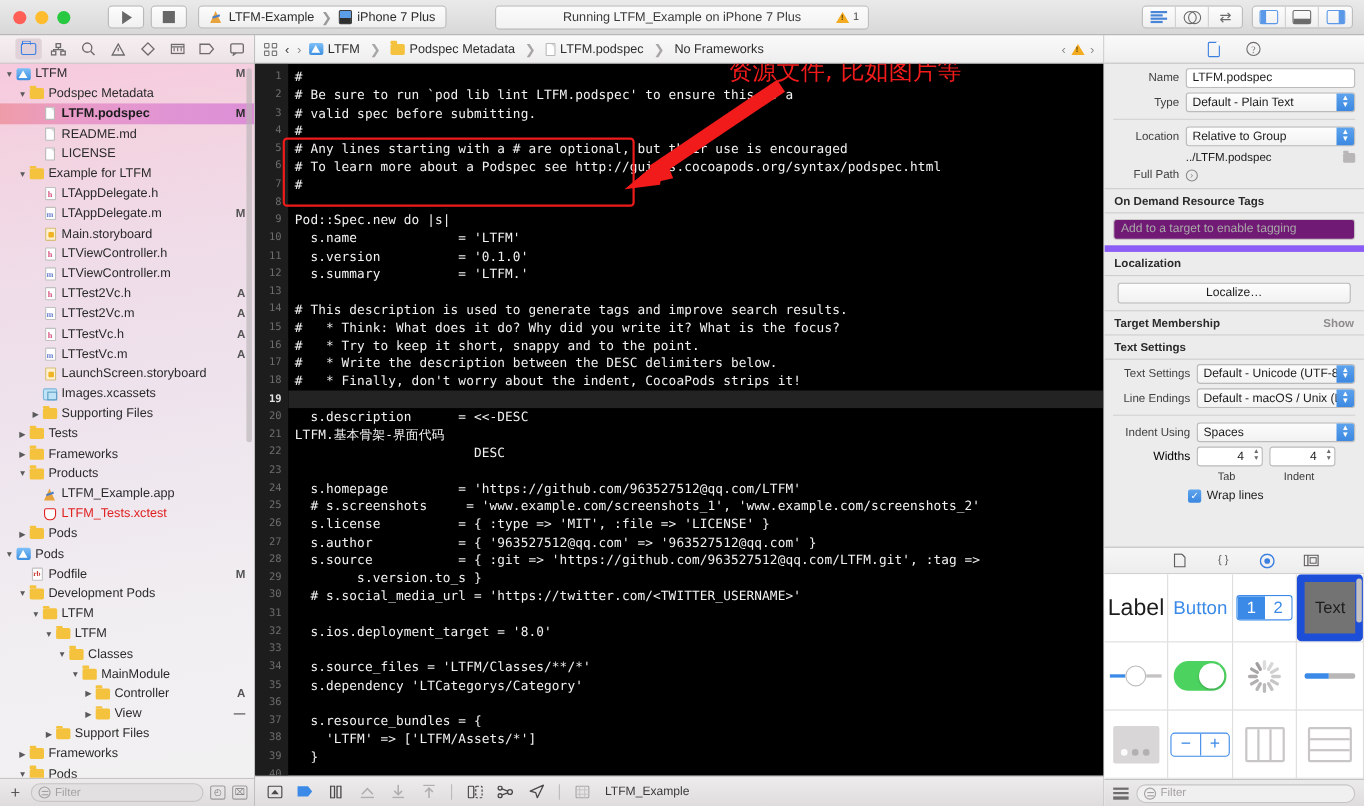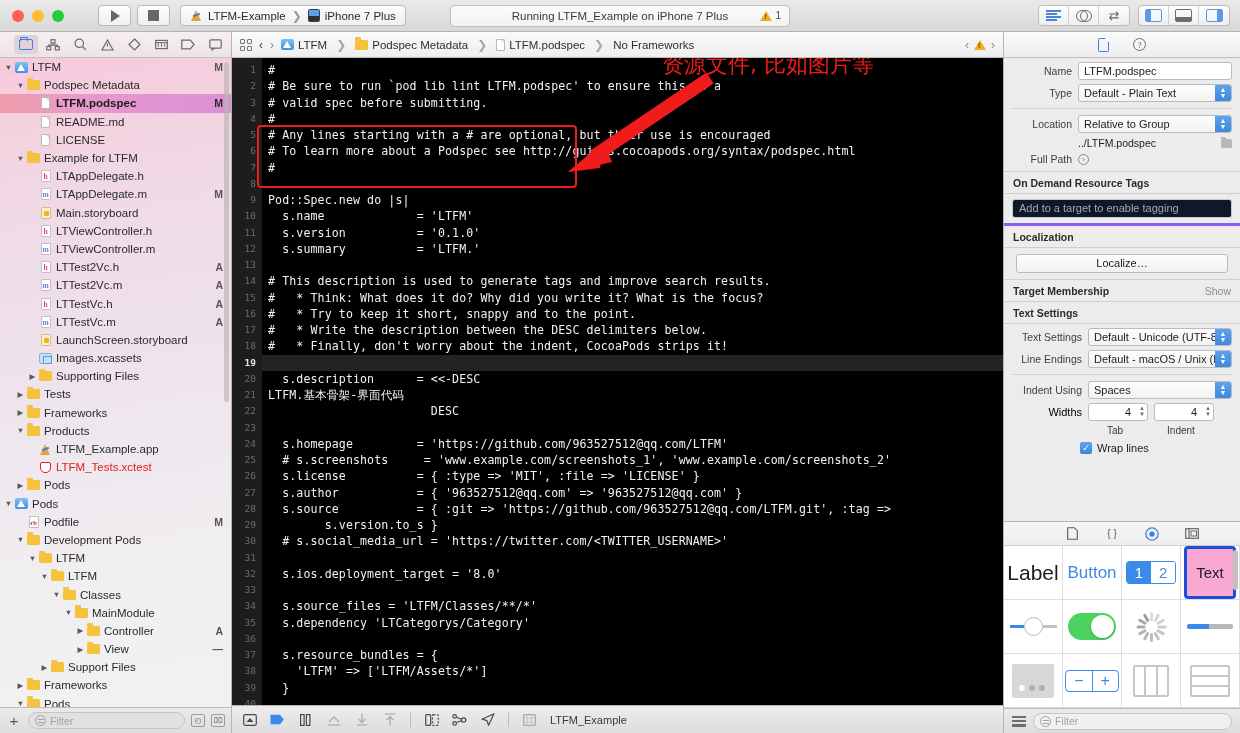--- a/index.html
+++ b/index.html
@@ -190,56 +190,56 @@
 
   
   .inspector{width:236px;flex:0 0 236px;display:flex;flex-direction:column;background:#ececec;}
   .insp-tabs{height:26px;flex:0 0 26px;background:linear-gradient(to bottom,#fbfafa,#efeeee);border-bottom:1px solid #bdbbbb;display:flex;align-items:center;justify-content:center;gap:24px;}
   .doc-ic{width:11px;height:14px;border:1.4px solid #3b7fe0;border-radius:1.5px;position:relative;}
   .doc-ic:after{content:"";position:absolute;top:-1px;right:-1px;border-left:4px solid transparent;border-top:4px solid #fff;}
   .help-ic{width:13px;height:13px;border:1.3px solid #6e6c6c;border-radius:50%;font-size:9px;color:#6e6c6c;display:flex;align-items:center;justify-content:center;font-family:"Liberation Serif",serif;}
 
   .insp-body{flex:1;overflow:hidden;background:#ececec;}
   .sec-head{font-size:10.5px;font-weight:bold;color:#2b2b2b;padding:5px 9px 4px;border-bottom:1px solid #cfcdcd;display:flex;align-items:center;}
-  .sec-head .show{margin-left:auto;font-weight:normal;color:#8e8c8c;}
+  .sec-head .show{margin-left:auto;font-weight:bold;color:#8e8c8c;}
   .frm{display:flex;align-items:center;margin:4px 8px;gap:6px;font-size:10.5px;color:#333;}
   .frm .lab{width:60px;text-align:right;flex:0 0 60px;color:#404040;}
   .frm .lab.w70{width:70px;flex:0 0 70px;}
   .tin{flex:1;height:18px;background:#fff;border:1px solid #bcbaba;border-radius:3px;padding:0 5px;font-size:11px;color:#1c1c1c;line-height:16px;overflow:hidden;white-space:nowrap;}
   .popup{flex:1;height:18px;background:linear-gradient(to bottom,#fdfdfd,#f2f2f2);border:1px solid #bcbaba;border-radius:3px;padding:0 20px 0 5px;font-size:11px;color:#1c1c1c;line-height:16px;position:relative;overflow:hidden;white-space:nowrap;}
   .popup .stepper{position:absolute;right:0;top:-1px;bottom:-1px;width:16px;background:linear-gradient(to bottom,#5fa4ee,#3a87e0);border-radius:0 3px 3px 0;color:#fff;font-size:7px;display:flex;flex-direction:column;align-items:center;justify-content:center;line-height:6px;}
   .insp-div{height:1px;background:#d4d2d2;margin:6px 8px;}
   .pathrow{display:flex;margin:2px 8px;gap:6px;font-size:10.5px;}
   .pathrow .lab{width:60px;flex:0 0 60px;text-align:right;color:#404040;}
   .pathval{flex:1;color:#1c1c1c;font-size:10.5px;line-height:13.5px;word-break:break-all;}
   .fold-mini{width:11px;height:9px;background:#b8b6b6;border-radius:1.5px;position:relative;flex:0 0 11px;align-self:flex-start;margin-top:2px;}
   .fold-mini:before{content:"";position:absolute;top:-2px;left:0;width:5px;height:2px;background:#b8b6b6;border-radius:1px 1px 0 0;}
   .arrow-mini{width:11px;height:11px;border:1.1px solid #8a8888;border-radius:50%;color:#8a8888;font-size:8px;display:flex;align-items:center;justify-content:center;flex:0 0 11px;align-self:flex-end;}
-  .odr-field{margin:5px 8px;height:19px;border:1px solid #cbc9c9;border-radius:3px;background:#0f172a;color:#aaa8a8;font-size:11px;padding:0 6px;line-height:17px;}
+  .odr-field{margin:5px 8px;height:19px;border:1px solid #cbc9c9;border-radius:3px;background:#701a75;color:#aaa8a8;font-size:11px;padding:0 6px;line-height:17px;}
   .loc-btn{margin:6px 12px;height:19px;background:linear-gradient(to bottom,#fdfdfd,#f1f1f1);border:1px solid #bcbaba;border-radius:3px;display:flex;align-items:center;justify-content:center;font-size:11px;color:#1c1c1c;}
   .widths{display:flex;align-items:center;margin:4px 8px;gap:6px;}
   .num-field{width:60px;height:18px;background:#fff;border:1px solid #bcbaba;border-radius:3px;position:relative;font-size:11px;color:#1c1c1c;text-align:right;padding:0 16px 0 4px;line-height:16px;}
   .num-field .st{position:absolute;right:2px;top:1px;font-size:6px;line-height:6px;color:#6a6a6a;}
   .subl{display:flex;margin:0 8px;font-size:10px;color:#3a3a3a;}
   .cbrow{display:flex;align-items:center;gap:5px;margin:6px 8px 6px 76px;font-size:11px;color:#1c1c1c;}
   .cbox{width:12px;height:12px;background:linear-gradient(to bottom,#5fa4ee,#3a87e0);border-radius:2px;color:#fff;font-size:9px;display:flex;align-items:center;justify-content:center;}
 
   
   .library{flex:0 0 210px;display:flex;flex-direction:column;border-top:1px solid #b6b4b4;background:#f4f4f4;}
   .lib-tabs{height:24px;flex:0 0 24px;background:linear-gradient(to bottom,#f7f6f6,#eeeded);border-bottom:1px solid #cfcdcd;display:flex;align-items:center;justify-content:center;gap:26px;padding-left:20px;}
   .lt-ic{width:14px;height:14px;display:flex;align-items:center;justify-content:center;color:#5c5a5a;font-size:10px;}
   .lt-ic.on{color:#3b7fe0;}
   .lib-grid{flex:1;display:grid;grid-template-columns:repeat(4,1fr);grid-template-rows:repeat(3,1fr);background:#fff;position:relative;overflow:hidden;}
   .lcell{border-right:1px solid #dedcdc;border-bottom:1px solid #dedcdc;display:flex;align-items:center;justify-content:center;}
   .lbl-label{font-size:21px;color:#1d1d1d;}
   .lbl-button{font-size:17px;color:#3b8ae8;}
   .seg12{display:flex;border:1px solid #3b8ae8;border-radius:3px;overflow:hidden;font-size:15px;}
   .seg12 .a{background:#3b8ae8;color:#fff;padding:2px 8px;}
   .seg12 .b{background:#fff;color:#3b8ae8;padding:2px 8px;}
-  .txtfield{border:3px solid #1d4ed8;border-radius:4px;background:#f9a8d4;padding:15px 9px;font-size:15px;color:#1d1d1d;}
+  .txtfield{border:7px solid #1d4ed8;border-radius:4px;background:#737373;padding:15px 9px;font-size:15px;color:#1d1d1d;}
   .slider{display:flex;align-items:center;}
   .slider .trk-l{width:14px;height:3px;background:#3b8ae8;}
   .slider .knb{width:19px;height:19px;border:1.5px solid #bdbbbb;border-radius:50%;background:#fff;}
   .slider .trk-r{width:14px;height:3px;background:#c4c2c2;}
   .switch{width:48px;height:27px;border-radius:14px;background:#4cd35f;position:relative;}
   .switch:after{content:"";position:absolute;right:2px;top:2px;width:23px;height:23px;border-radius:50%;background:#fff;box-shadow:0 1px 2px rgba(0,0,0,0.25);}
   .spinner{width:30px;height:30px;position:relative;}
   .spinner i{position:absolute;left:13.5px;top:0;width:3px;height:9px;background:#9c9a9a;border-radius:2px;transform-origin:1.5px 15px;}
   .prog{display:flex;align-items:center;width:46px;}
   .prog .f{height:5px;background:#3b8ae8;width:22px;border-radius:2px 0 0 2px;}
@@ -947,21 +947,21 @@
           <span class="fold-mini"></span>
         </div>
         <div class="pathrow">
           <span class="lab">Full Path</span>
           <span class="arrow-mini">›</span>
         </div>
 
         <div class="sec-head" style="margin-top:6px;border-top:1px solid #cfcdcd;">On Demand Resource Tags</div>
         <div class="odr-field">Add to a target to enable tagging</div>
 
-        <div class="sec-head" style="border-top:3px solid #8b5cf6;">Localization</div>
+        <div class="sec-head" style="border-top:6px solid #8b5cf6;">Localization</div>
         <div class="loc-btn">Localize…</div>
 
         <div class="sec-head" style="border-top:1px solid #cfcdcd;">
           <span>Target Membership</span>
           <span class="show">Show</span>
         </div>
 
         <div class="sec-head">Text Settings</div>
         <div class="frm">
           <span class="lab w70">Text Settings</span>

